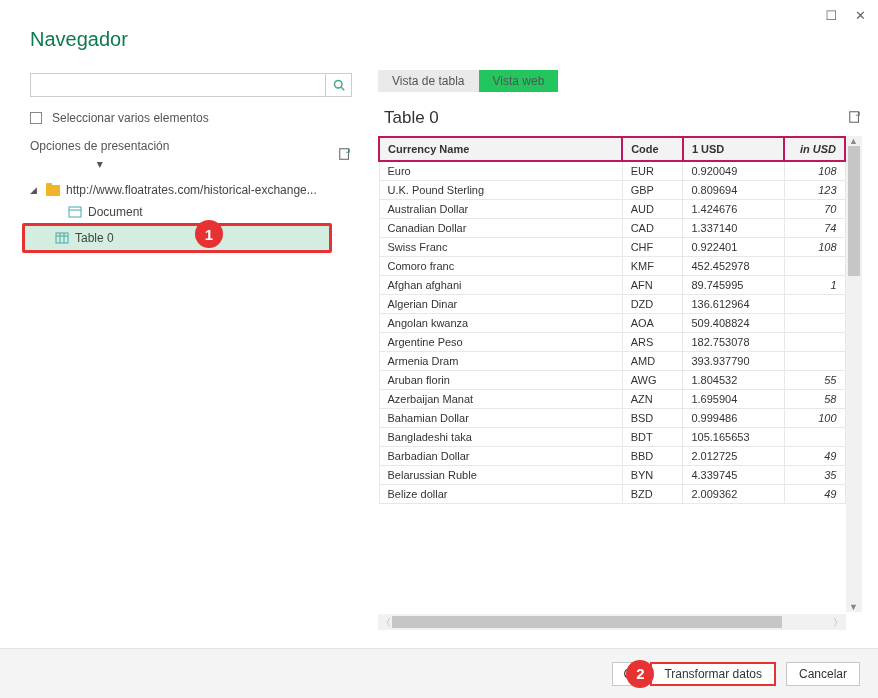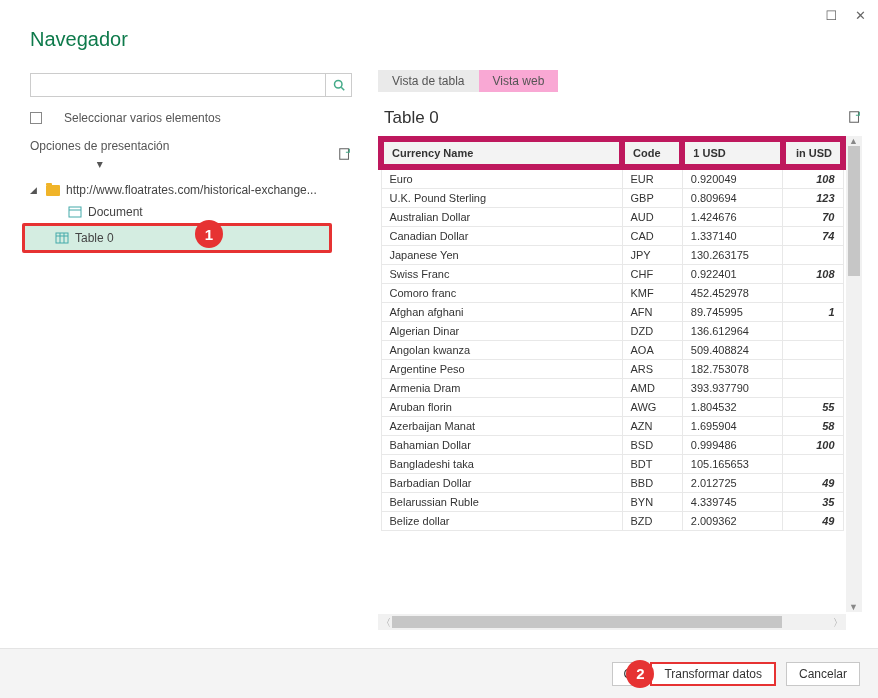--- a/index.html
+++ b/index.html
@@ -58,21 +58,21 @@
       background: #fff;
       color: #666;
       display: flex;
       align-items: center;
       justify-content: center;
       cursor: pointer;
     }
     .checkbox-row {
       display: flex;
       align-items: center;
-      gap: 22px;
+      gap: 10px;
       margin-bottom: 14px;
       color: #555;
     }
     .checkbox {
       width: 12px;
       height: 12px;
       border: 1px solid #888;
     }
     .options-row {
       display: flex;
@@ -162,21 +162,21 @@
     }
     .tabs {
       display: flex;
       margin-top: 60px;
     }
     .tab {
       padding: 4px 14px;
       font-size: 12px;
       color: #555;
       cursor: pointer;
-      background: #f9a8d4;
+      background: #22c55e;
     }
     .tab-active {
       background: #eaeaea;
     }
     .table-title-row {
       display: flex;
       align-items: center;
       justify-content: space-between;
       margin: 16px 0 8px 6px;
     }
@@ -200,34 +200,34 @@
       border-collapse: collapse;
       width: 100%;
       font-size: 11px;
     }
     th {
       text-align: left;
       padding: 5px 8px;
       background: #f3f3f3;
       color: #333;
       font-weight: 600;
-      border: 6px solid #be185d;
+      border: 2px solid #be185d;
       font-size: 11px;
     }
     td {
       padding: 3px 8px;
       border: 1px solid #e8e8e8;
       color: #333;
     }
     td.r, th.r { text-align: right; }
-    td.i { font-style: italic; font-weight: bold; }
+    td.i { font-style: italic; }
     .col-name { width: 240px; }
     .col-code { width: 60px; }
     .col-usd { width: 100px; }
-    .col-inusd { width: 60px; text-align: right; }
+    .col-inusd { width: 60px; text-align: right; font-style: italic; }
     .v-scrollbar {
       width: 16px;
       background: #f1f1f1;
       position: relative;
     }
     .v-thumb {
       position: absolute;
       top: 10px;
       left: 2px;
       width: 12px;
@@ -426,26 +426,20 @@
                 <td>1.424676</td>
                 <td class="r i">70</td>
               </tr>
               <tr>
                 <td>Canadian Dollar</td>
                 <td>CAD</td>
                 <td>1.337140</td>
                 <td class="r i">74</td>
               </tr>
               <tr>
-                <td>Japanese Yen</td>
-                <td>JPY</td>
-                <td>130.263175</td>
-                <td class="r i"></td>
-              </tr>
-              <tr>
                 <td>Swiss Franc</td>
                 <td>CHF</td>
                 <td>0.922401</td>
                 <td class="r i">108</td>
               </tr>
               <tr>
                 <td>Comoro franc</td>
                 <td>KMF</td>
                 <td>452.452978</td>
                 <td class="r i"></td>

